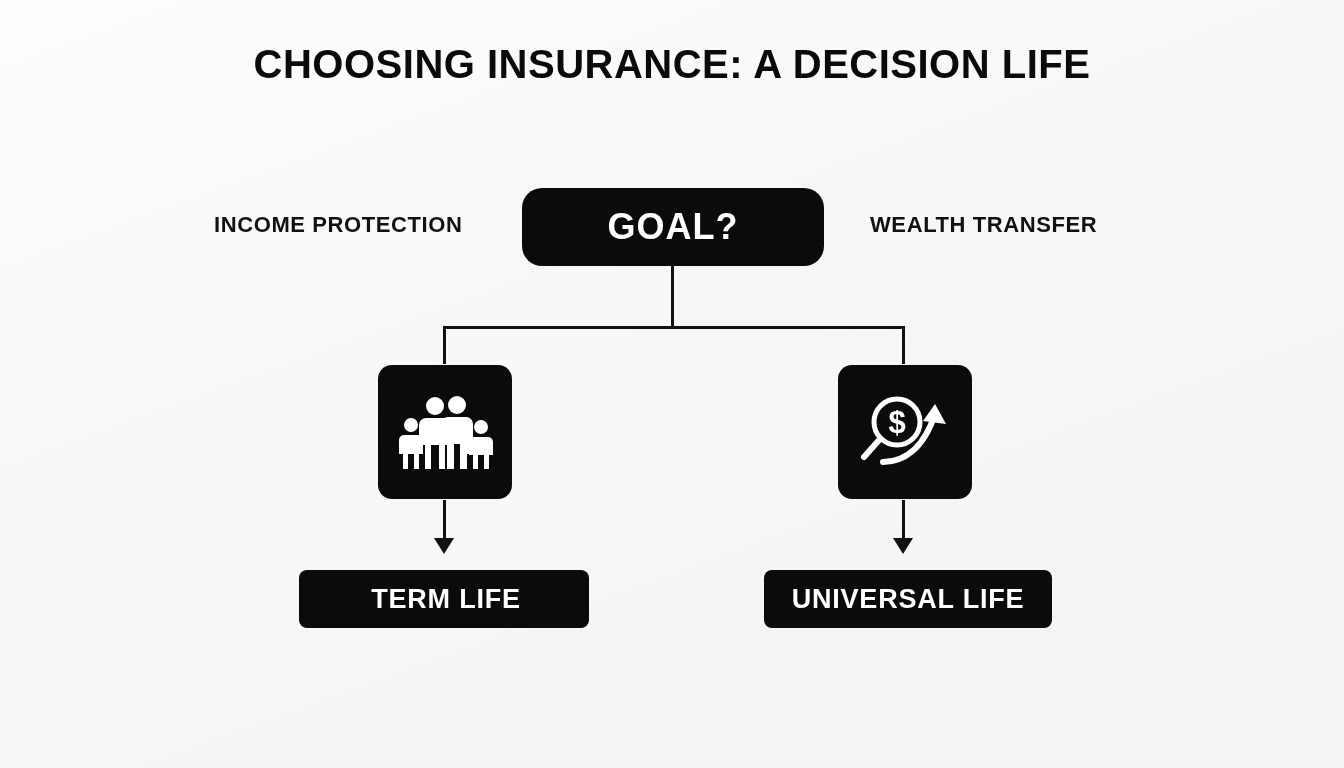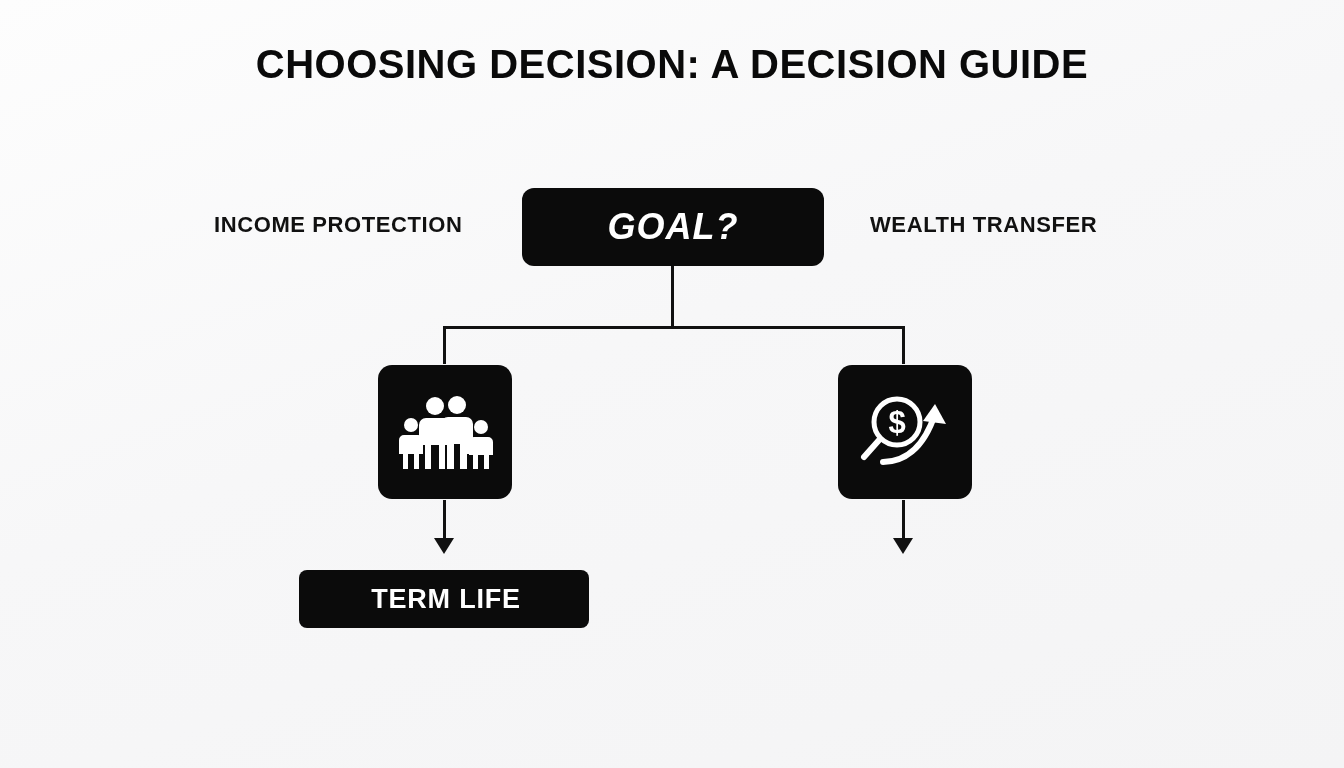--- a/index.html
+++ b/index.html
@@ -35,25 +35,24 @@
   }
 
   
   .root-node {
     position: absolute;
     left: 522px;
     top: 188px;
     width: 302px;
     height: 78px;
     background: #0b0b0b;
-    border-radius: 12px;
+    border-radius: 20px;
     display: flex;
     align-items: center;
     justify-content: center;
-    font-style: italic;
   }
   .root-node .label {
     color: #ffffff;
     font-size: 36px;
     font-weight: 700;
     letter-spacing: 1px;
   }
 
   
   .side-caption {
@@ -123,21 +122,21 @@
     white-space: nowrap;
   }
   .leaf-left  { left: 299px; top: 570px; width: 290px; padding-left: 32px; }
   .leaf-right { left: 764px; top: 570px; width: 288px; }
 </style>
 </head>
 <body>
 
 <div class="canvas">
 
-  <div class="title">CHOOSING DECISION: A DECISION GUIDE</div>
+  <div class="title">CHOOSING INSURANCE: A DECISION LIFE</div>
 
   <div class="side-caption caption-right">WEALTH TRANSFER</div>
 
   <div class="side-caption caption-left">INCOME PROTECTION</div>
 
   <div class="root-node">
     <span class="label">GOAL?</span>
   </div>
 
   <div class="line v-stem"></div>
@@ -185,14 +184,17 @@
 
   <div class="arrow-shaft shaft-left"></div>
   <div class="arrow-head  head-left"></div>
   <div class="arrow-shaft shaft-right"></div>
   <div class="arrow-head  head-right"></div>
 
   <div class="leaf-node leaf-left">
     <span class="label">TERM LIFE</span>
   </div>
 
+  <div class="leaf-node leaf-right">
+    <span class="label">UNIVERSAL LIFE</span>
+  </div>
 
 </div>
 
 </body></html>

